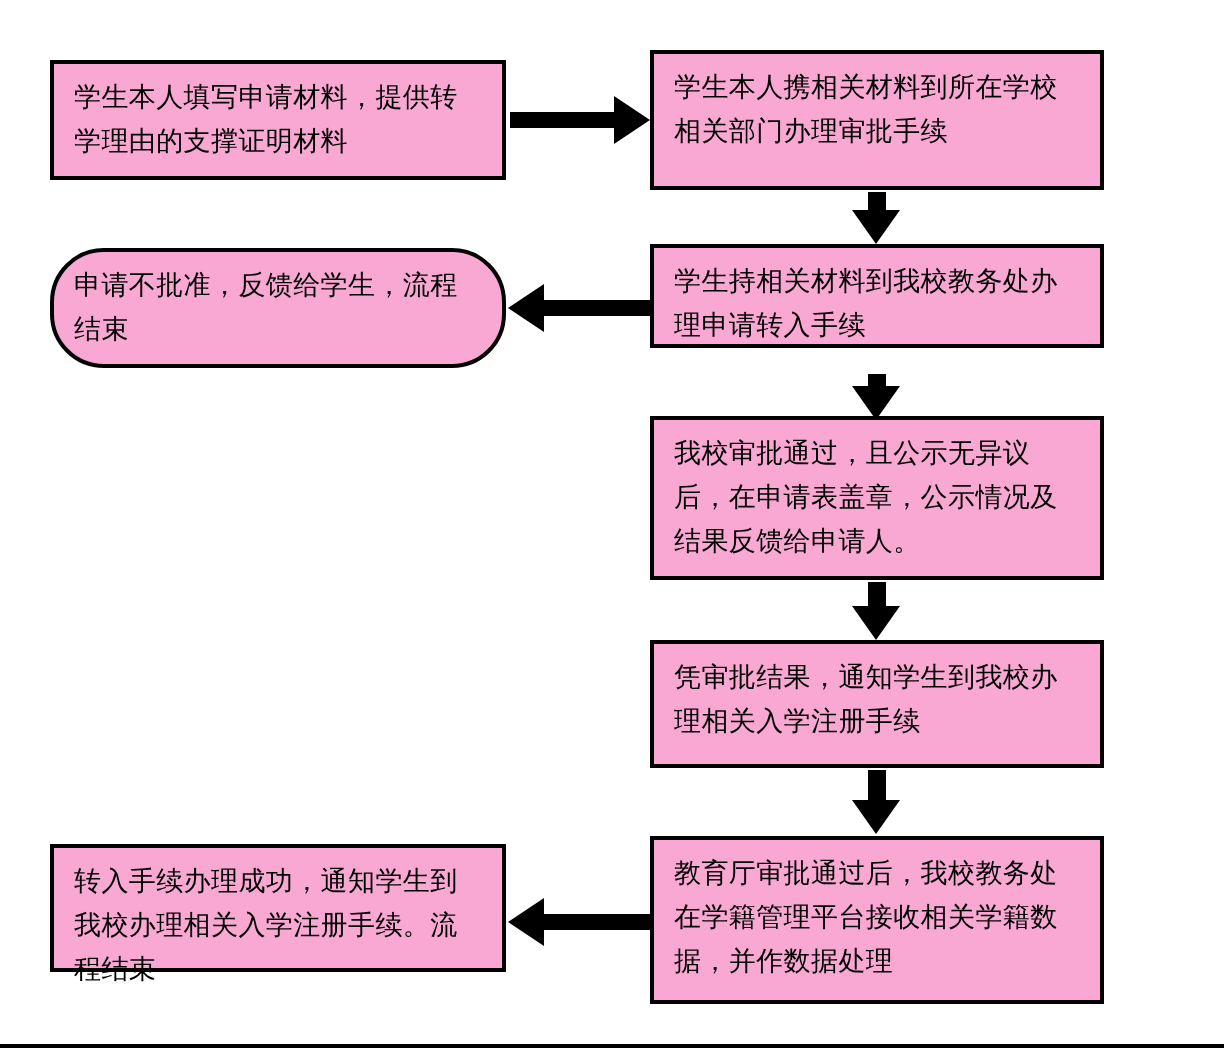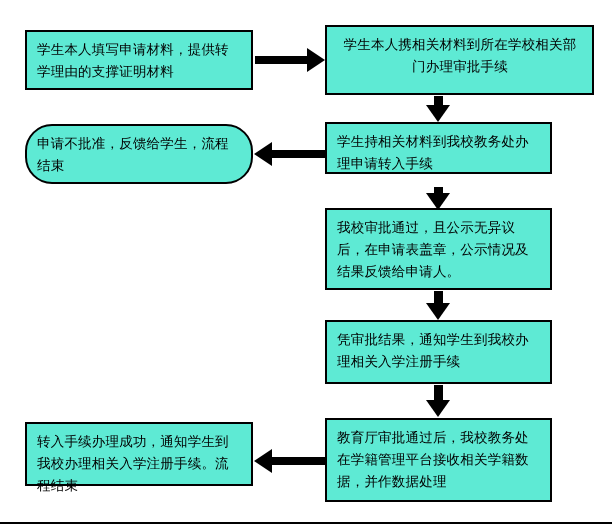--- a/index.html
+++ b/index.html
@@ -14,32 +14,32 @@
     position: relative;
     width: 612px;
     height: 528px;
     background: #ffffff;
     overflow: hidden;
   }
   .node {
     position: absolute;
     box-sizing: border-box;
     border: 2px solid #000000;
-    background: #5eead4;
+    background: #f9a8d4;
     color: #000000;
     font-size: 13.5px;
     line-height: 22px;
     padding: 6px 9px 6px 10px;
     letter-spacing: 0.2px;
     white-space: pre-line;
     font-family: "DejaVu Sans", "Liberation Sans", sans-serif;
   }
   
   #n1 { left: 25px;  top: 30px;  width: 228px; height: 60px; }
-  #n2 { left: 325px; top: 25px;  width: 269px; height: 70px; text-align: center; }
+  #n2 { left: 325px; top: 25px;  width: 227px; height: 70px; }
   #n3 { left: 25px;  top: 124px; width: 228px; height: 60px; border-radius: 27px; }
   #n4 { left: 325px; top: 122px; width: 227px; height: 52px; }
   #n5 { left: 325px; top: 208px; width: 227px; height: 82px; }
   #n6 { left: 325px; top: 320px; width: 227px; height: 64px; }
   #n7 { left: 325px; top: 418px; width: 227px; height: 84px; }
   #n8 { left: 25px;  top: 422px; width: 228px; height: 64px; }
 
   
   .conn { position: absolute; }
   

